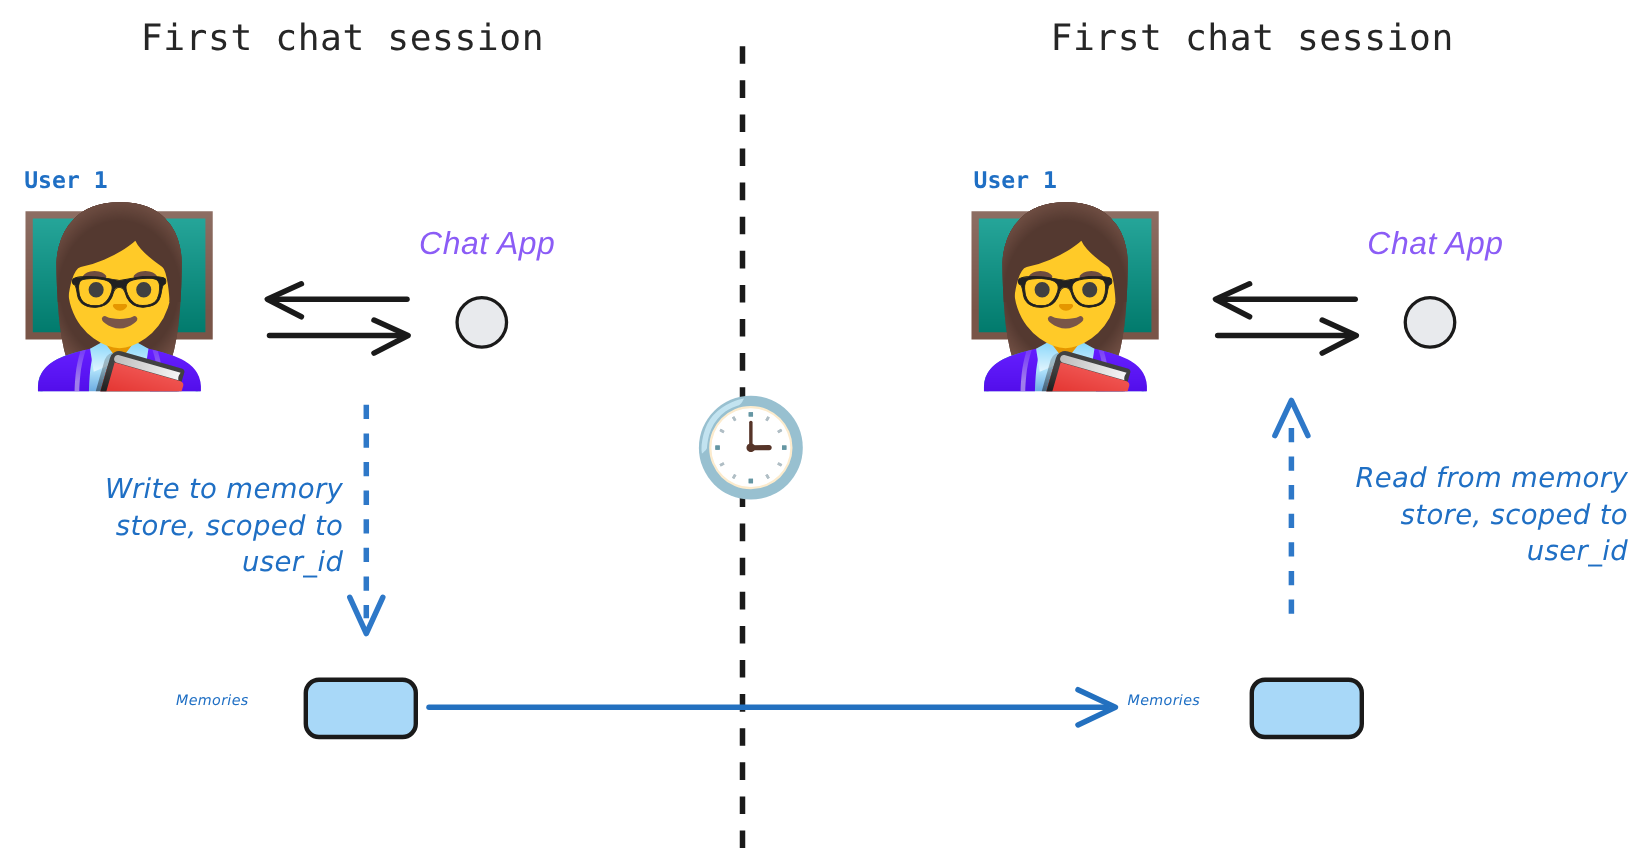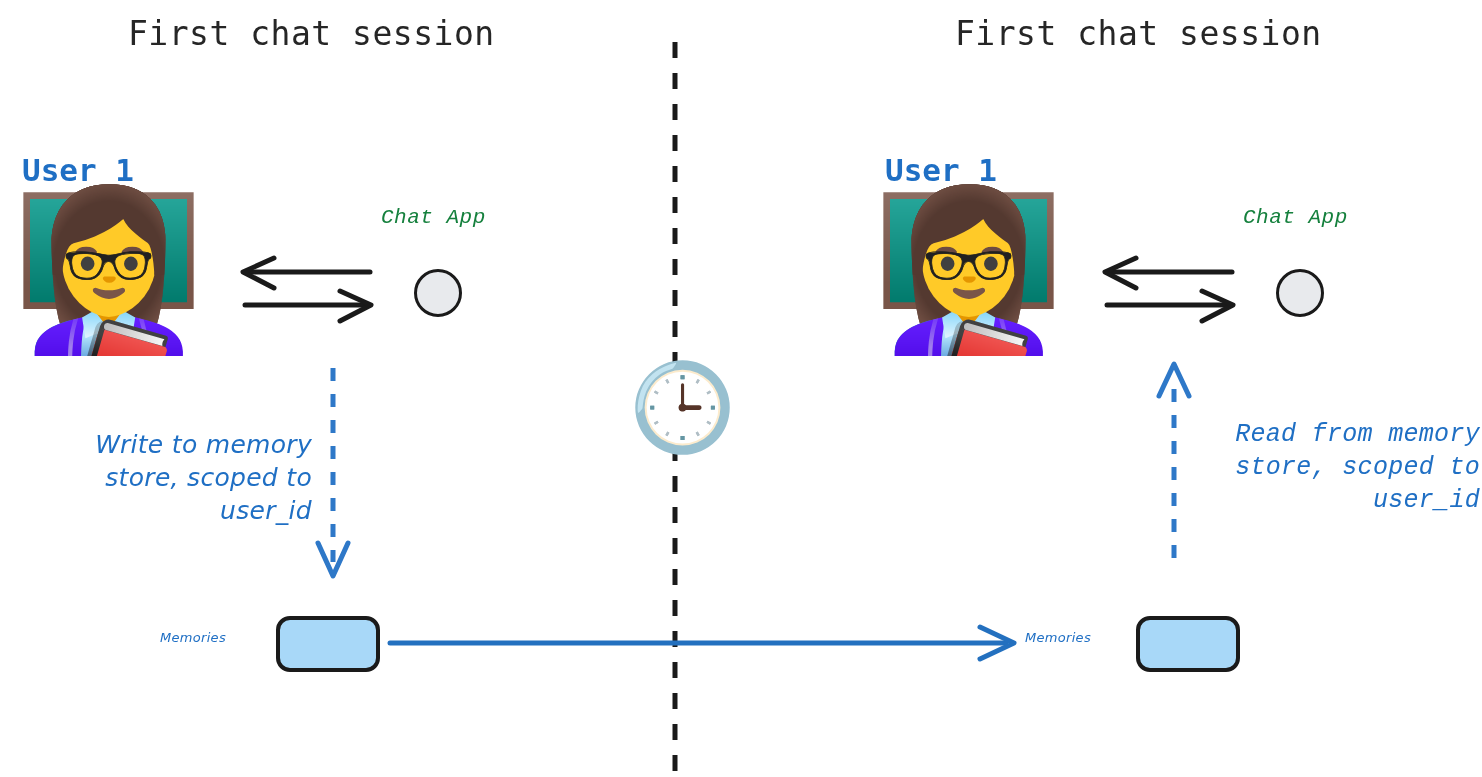--- a/index.html
+++ b/index.html
@@ -30,40 +30,40 @@
   .session-title {
     font-family: "DejaVu Sans Mono", "Liberation Mono", monospace;
     font-size: 33px;
     font-weight: 500;
     color: #262626;
     letter-spacing: 0.5px;
     white-space: nowrap;
   }
   .user-label {
     font-family: "DejaVu Sans Mono", "Liberation Mono", monospace;
-    font-size: 31px;
+    font-size: 21px;
     font-weight: 700;
     color: #1f6fc4;
     white-space: nowrap;
   }
   .avatar {
     font-size: 155px;
     line-height: 1;
     user-select: none;
   }
   .clock {
     font-size: 86px;
     line-height: 1;
     user-select: none;
   }
   .hand-label {
-    font-family: Liberation Mono, monospace;
-    font-size: 21px;
+    font-family: Liberation Sans, sans-serif;
+    font-size: 29px;
     font-style: italic;
-    color: #15803d;
+    color: #8b5cf6;
     white-space: nowrap;
     letter-spacing: 0.5px;
   }
   .memories-label {
     font-family: "DejaVu Sans", sans-serif;
     font-size: 13px;
     font-style: italic;
     color: #1f6fc4;
     white-space: nowrap;
     letter-spacing: 0.3px;
@@ -156,21 +156,21 @@
   <div class="abs session-title" style="left:955px; top:14px;">First chat session</div>
 
   <div class="abs user-label" style="left:885px; top:152px;">User 1</div>
 
   <div class="abs avatar" style="left:872px; top:193px;">👩‍🏫</div>
 
   <div class="abs hand-label" style="left:1243px; top:206px;">Chat App</div>
 
   <div class="abs app-circle" style="left:1276px; top:269px; width:48px; height:48px;"></div>
 
-  <div class="abs note-text" style="left:1212px; top:418px; width:268px;font-family:Liberation Mono, monospace;">
+  <div class="abs note-text" style="left:1212px; top:418px; width:268px;">
     <div>Read from memory</div>
     <div>store, scoped to</div>
     <div>user_id</div>
   </div>
 
   <div class="abs memories-label" style="left:1025px; top:630px;">Memories</div>
 
   <div class="abs mem-box" style="left:1136px; top:616px; width:104px; height:56px;"></div>
 
 </div>

